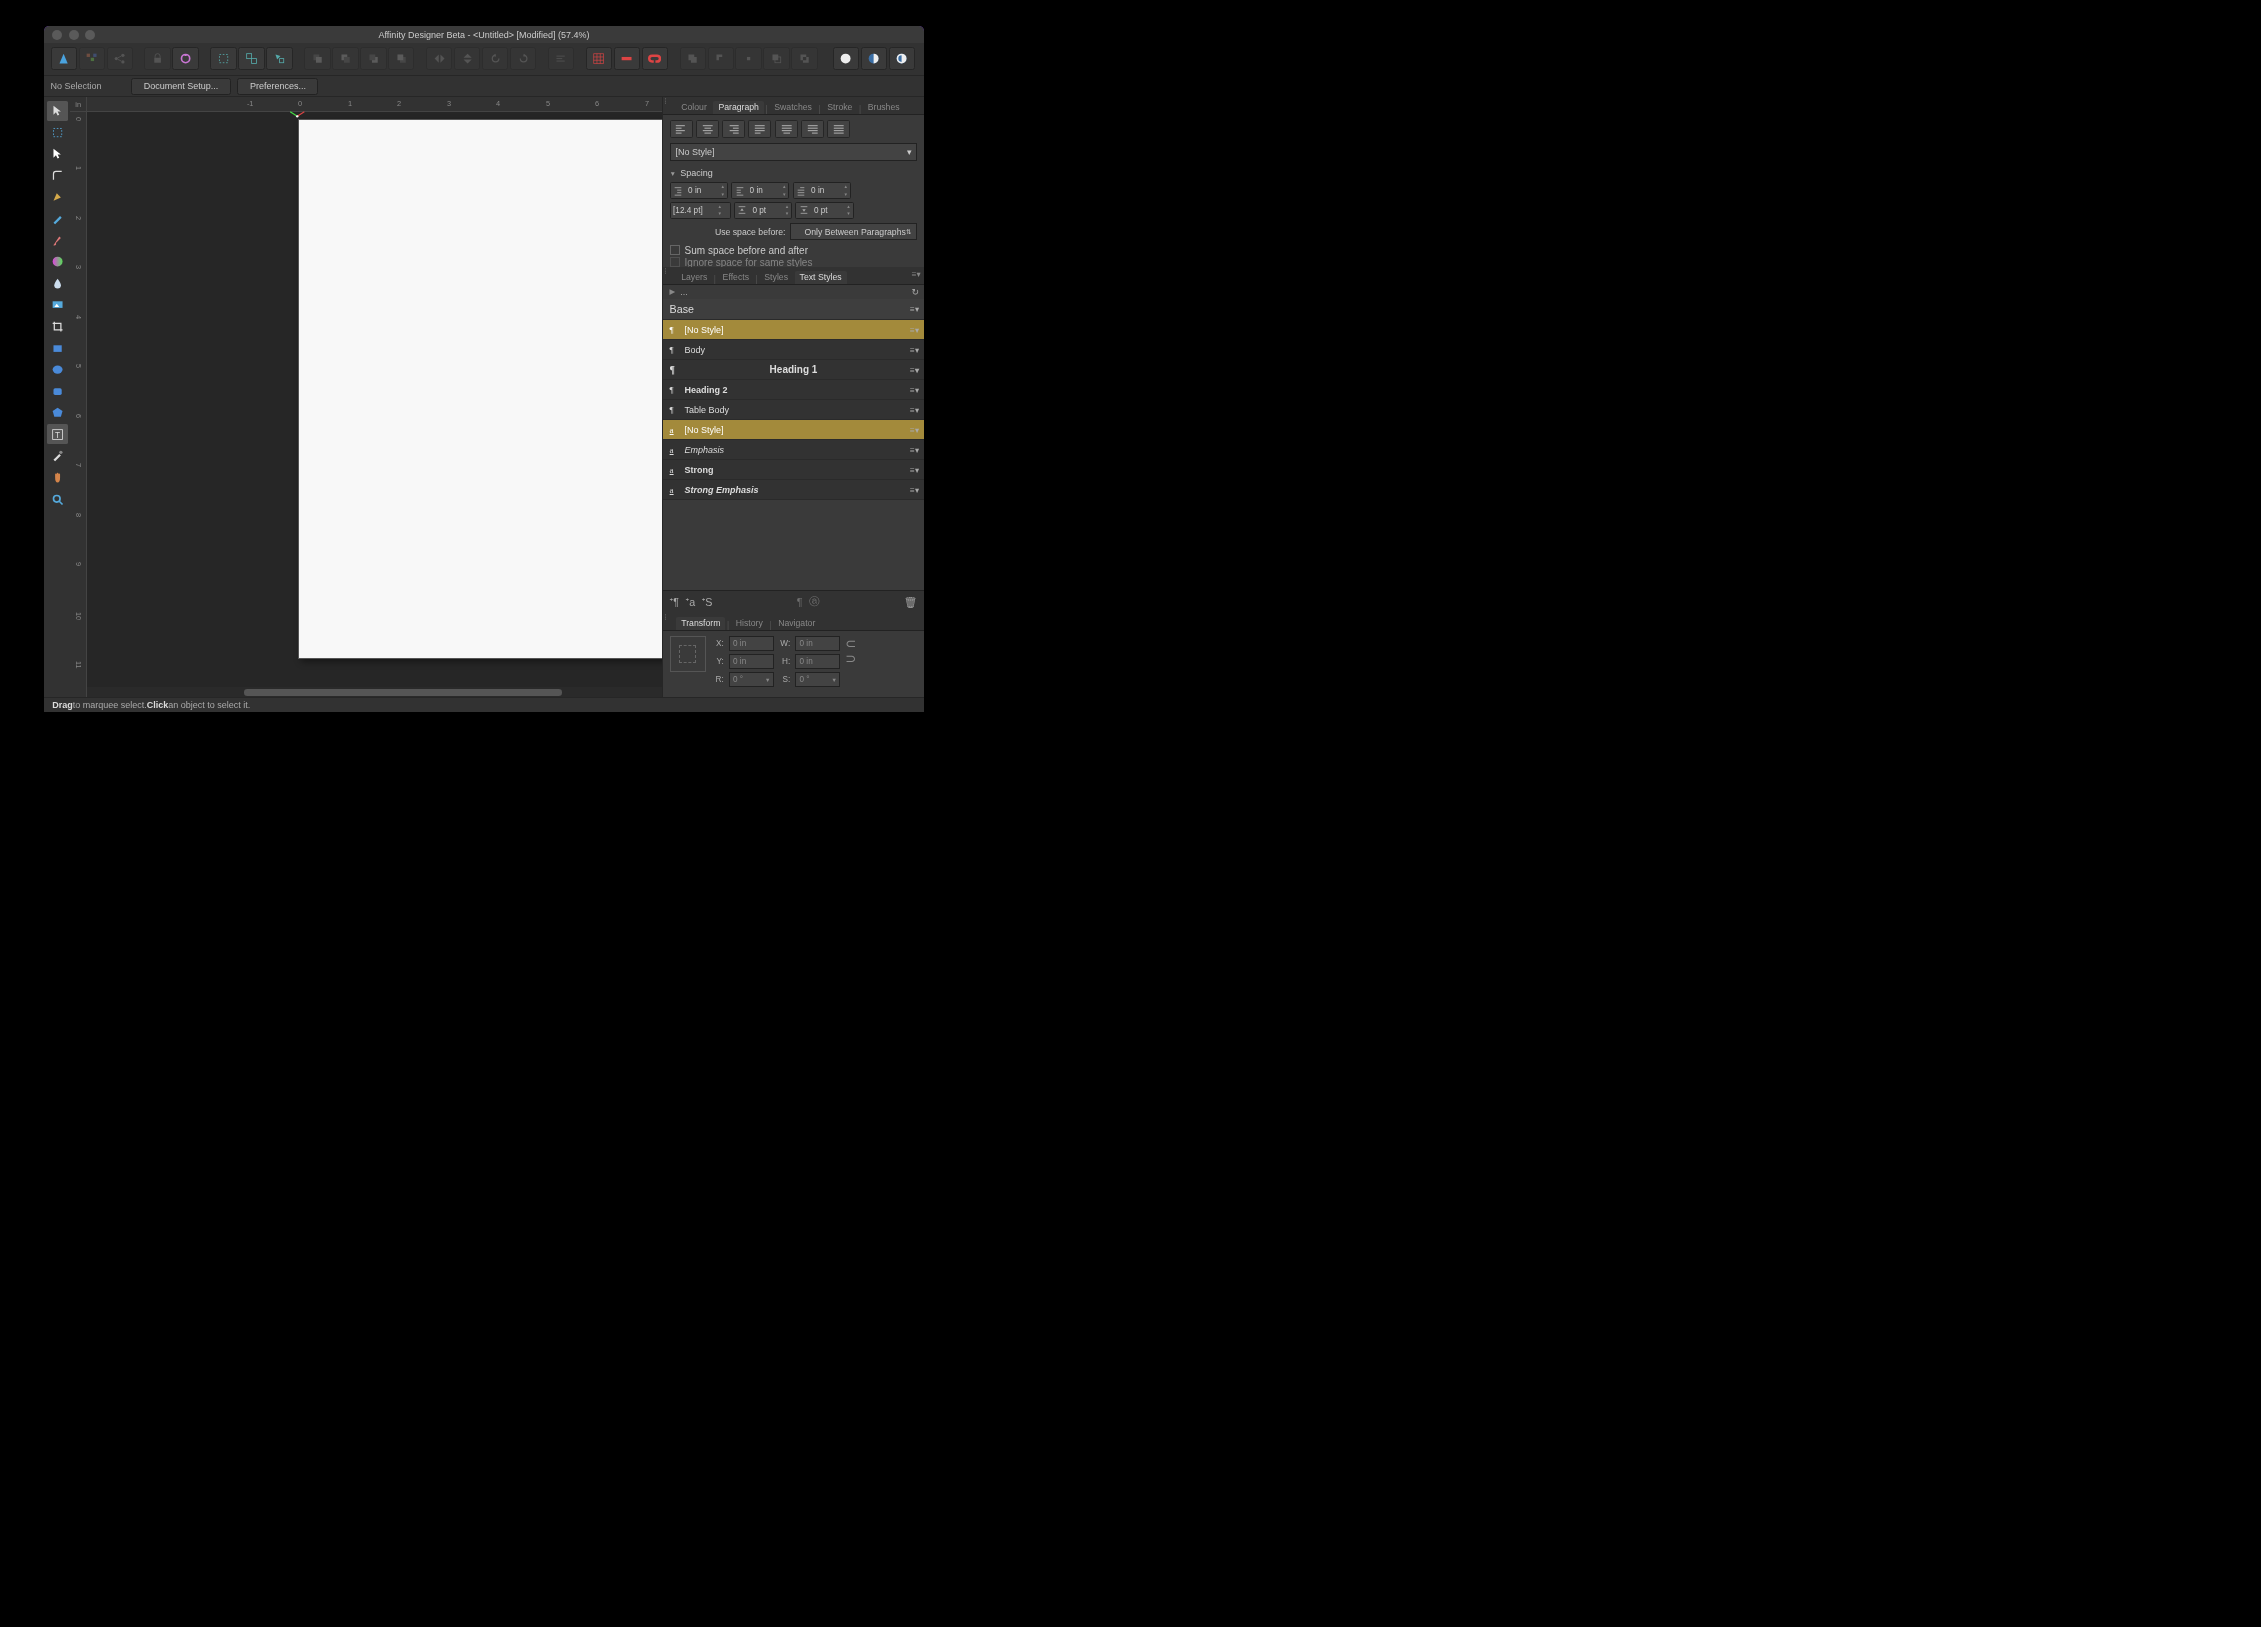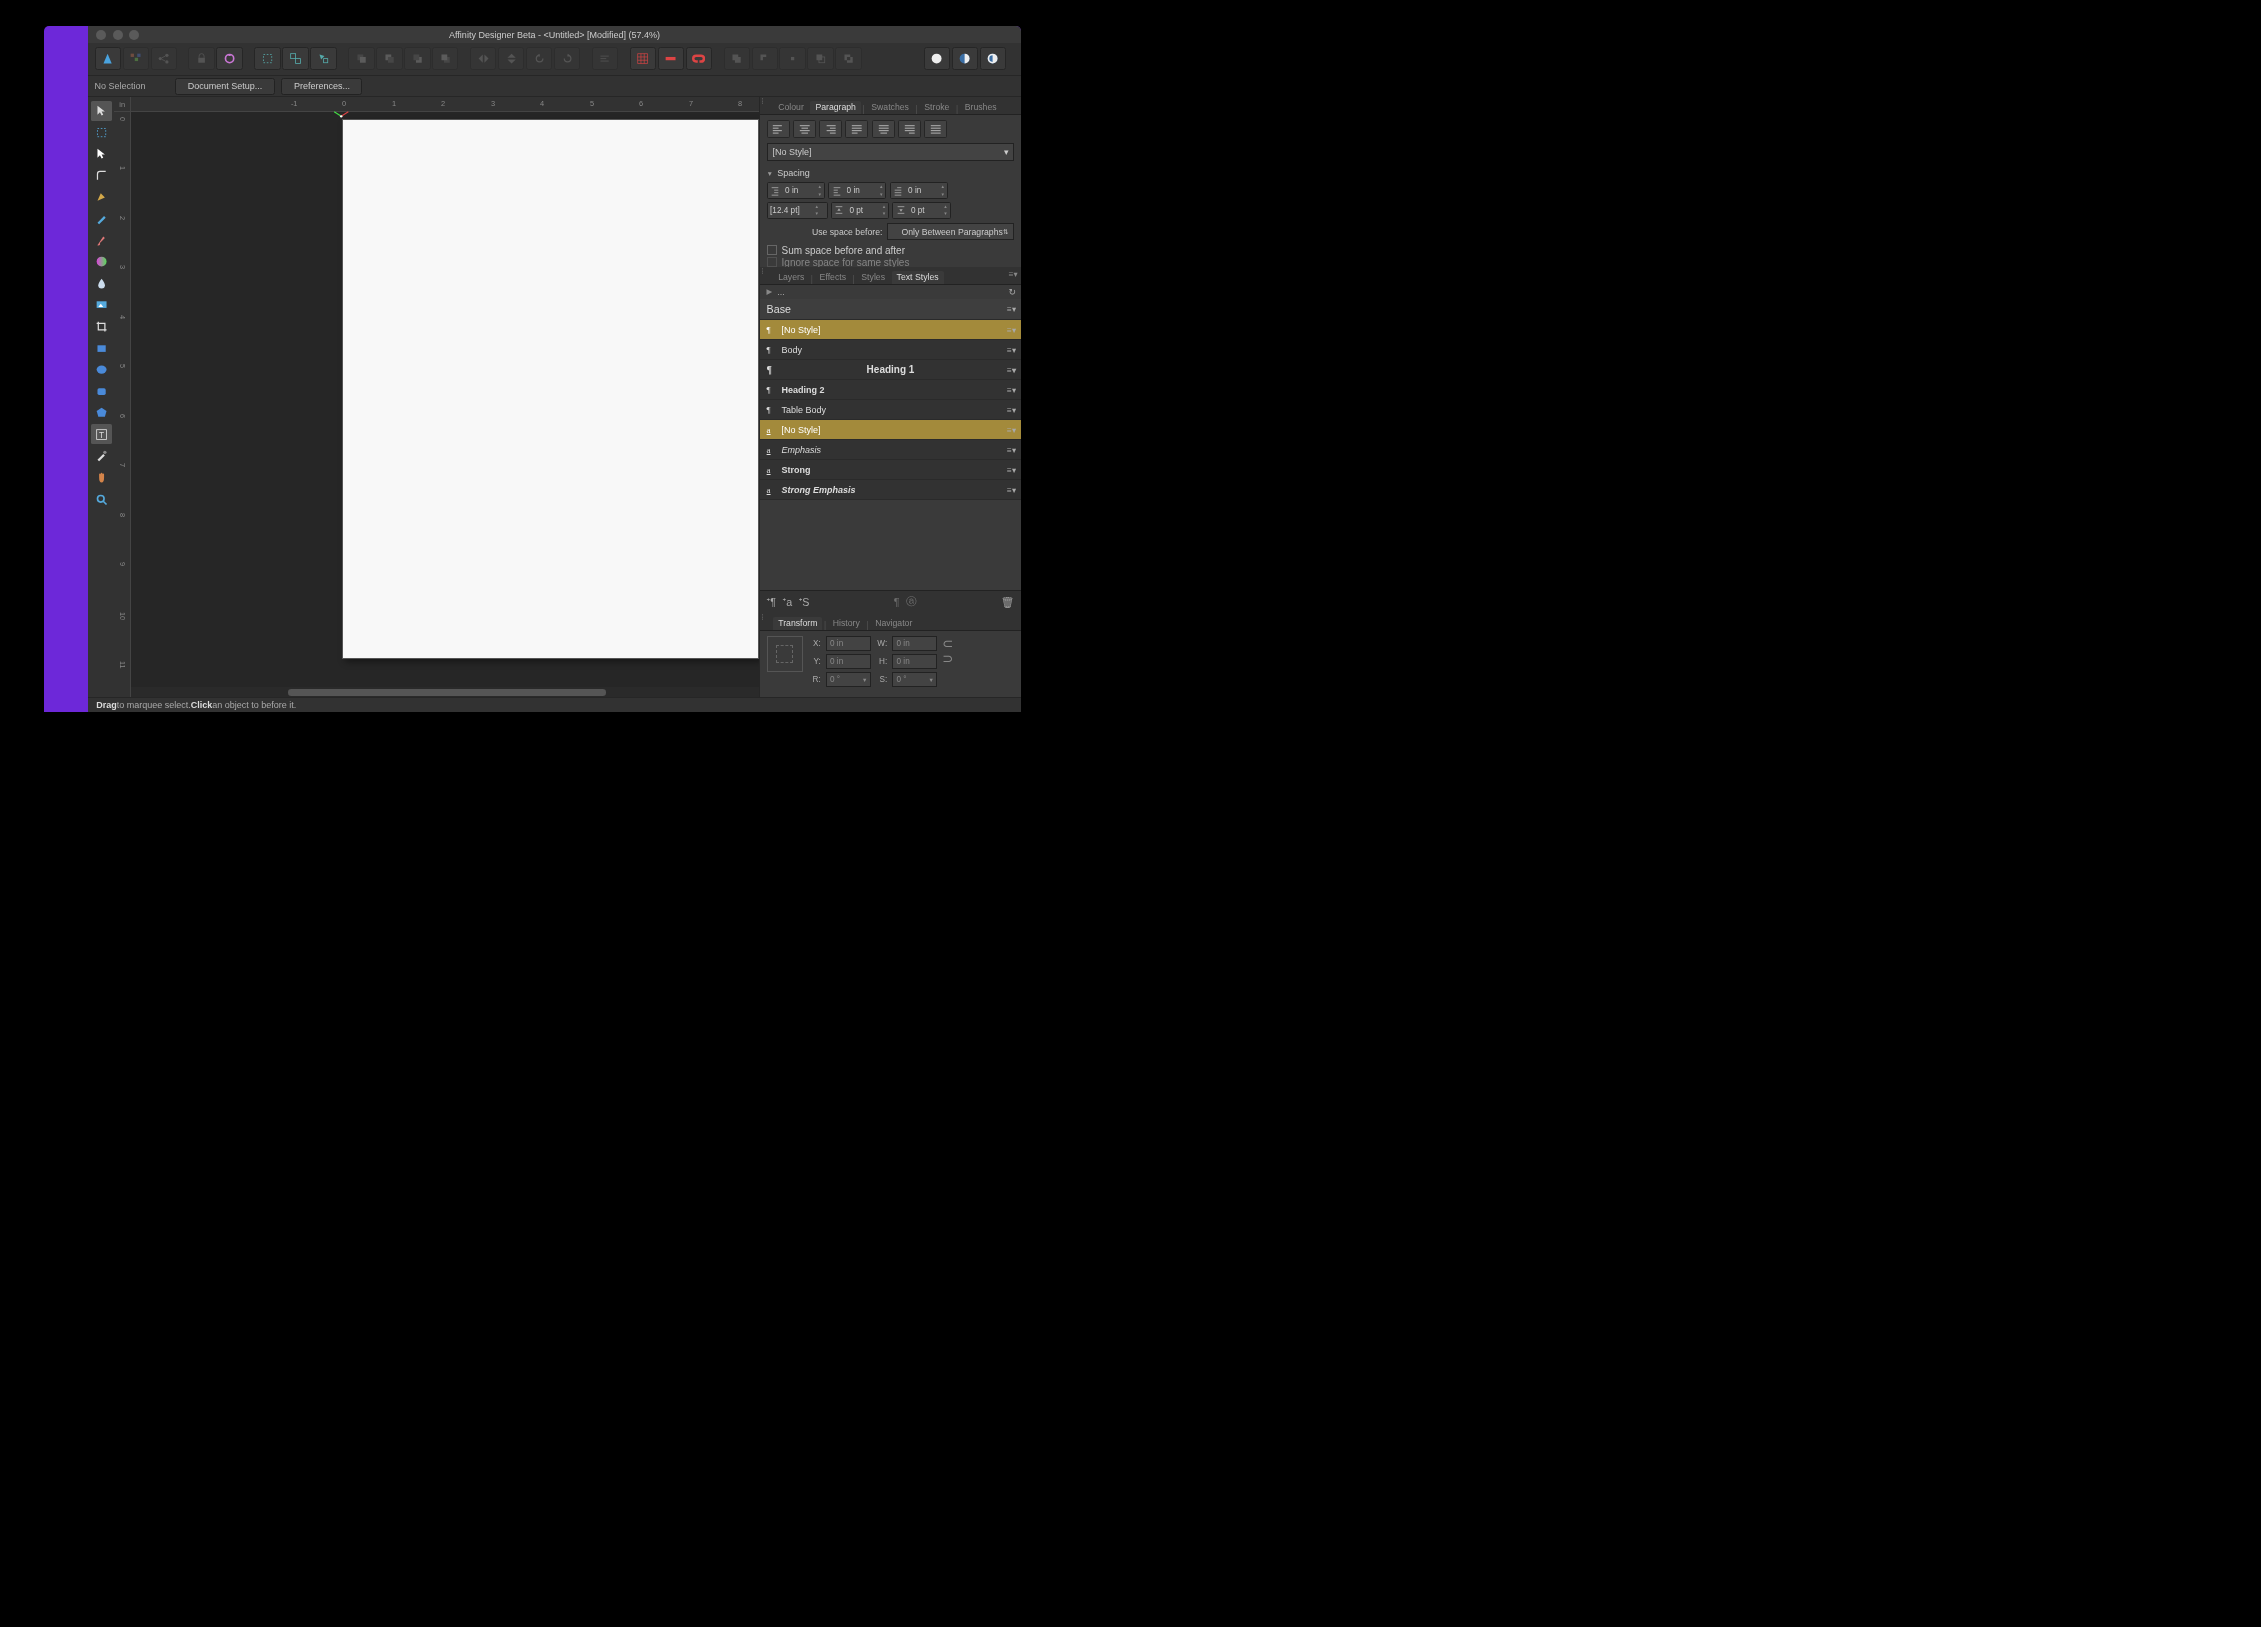--- a/index.html
+++ b/index.html
@@ -1,17 +1,17 @@
 <!DOCTYPE html>
 <html style="font-size:13.2px"><head>
 <meta charset="utf-8">
 <style>
 * { margin: 0; padding: 0; box-sizing: border-box; font-family: -apple-system, BlinkMacSystemFont, "Helvetica Neue", sans-serif; }
 body { background: #000; width: 1063px; height: 765px; overflow: hidden; position: relative; }
-.window { position: absolute; left: 44px; top: 26.4px; width: 977px; height: 686px; background: #6d28d9; border-radius: 5px 5px 0 0; overflow: hidden; box-shadow: 0 8.2px 33px rgba(0,0,0,0.5); padding-left: 44px; }
+.window { position: absolute; left: 44px; top: 26.4px; width: 880px; height: 686px; background: #6d28d9; border-radius: 5px 5px 0 0; overflow: hidden; box-shadow: 0 8.2px 33px rgba(0,0,0,0.5); }
 .titlebar { height: 16.5px; background: #3a3a3a; display: flex; align-items: center; position: relative; }
 .traffic-lights { display: flex; gap: 6.6px; padding-left: 8.2px; }
 .traffic-light { width: 10px; height: 10px; border-radius: 50%; background: #5a5a5a; }
 .titlebar-text { position: absolute; left: 50%; transform: translateX(-50%); color: #ccc; font-size: 9px; }
 .toolbar { height: 33px; background: #323232; display: flex; align-items: center; padding: 0 6.6px; gap: 3.3px; border-bottom: 0.8px solid #262626; }
 .tool-group { display: flex; gap: 1.6px; margin-right: 8.2px; }
 .tool-btn { width: 26.4px; height: 23px; background: #3a3a3a; border: 0.8px solid #262626; border-radius: 2.5px; display: flex; align-items: center; justify-content: center; cursor: pointer; }
 .tool-btn.disabled { opacity: 0.4; }
 .tool-btn svg { width: 13.2px; height: 13.2px; }
 .context-bar { height: 21.4px; background: #323232; display: flex; align-items: center; padding: 0 6.6px; gap: 6.6px; border-bottom: 0.8px solid #262626; }
@@ -744,16 +744,16 @@
           <div class="link-icon">⊂<br>⊃</div>
         </div>
       </div>
     </div>
   </div>
 
   <div class="status-bar">
     <b>Drag</b>
       <span> to marquee select. </span>
       <b>Click</b>
-      <span> an object to before it.</span>
+      <span> an object to select it.</span>
   </div>
 </div>
 
 
 </body></html>

